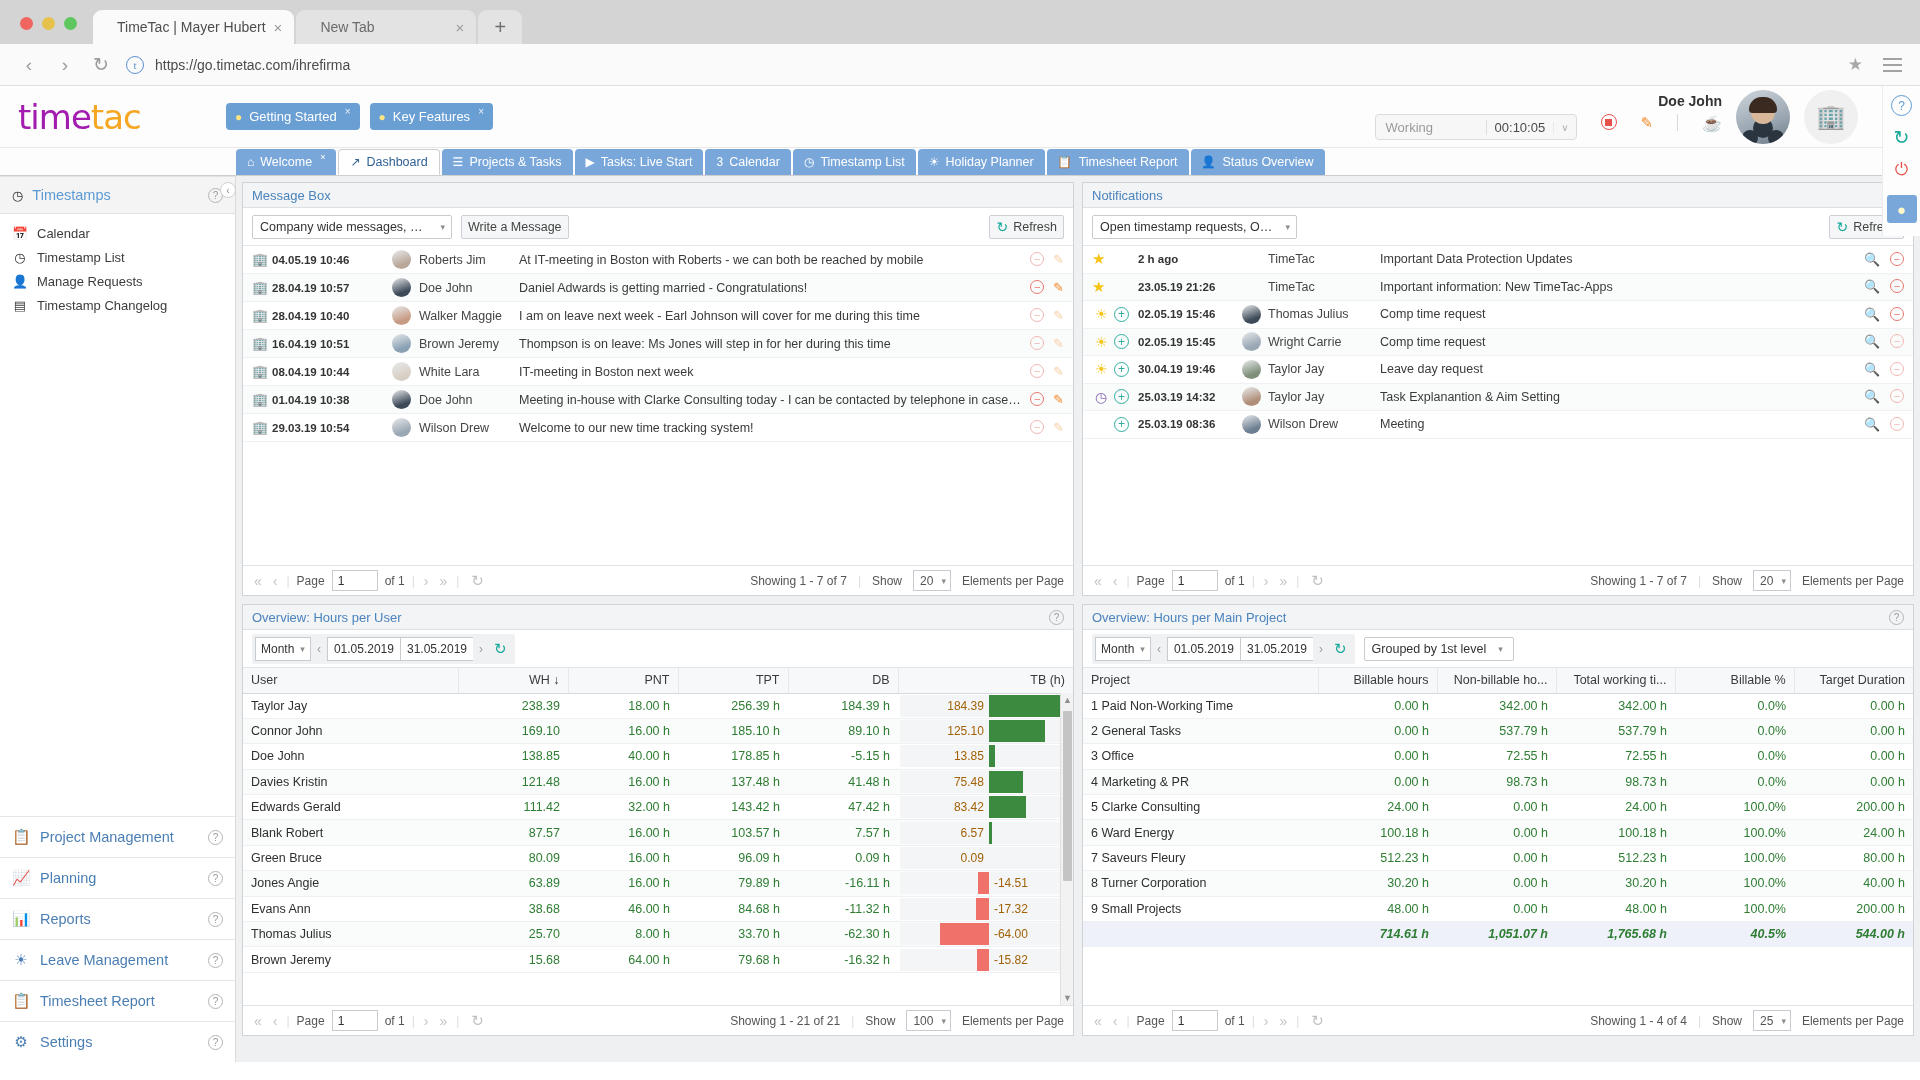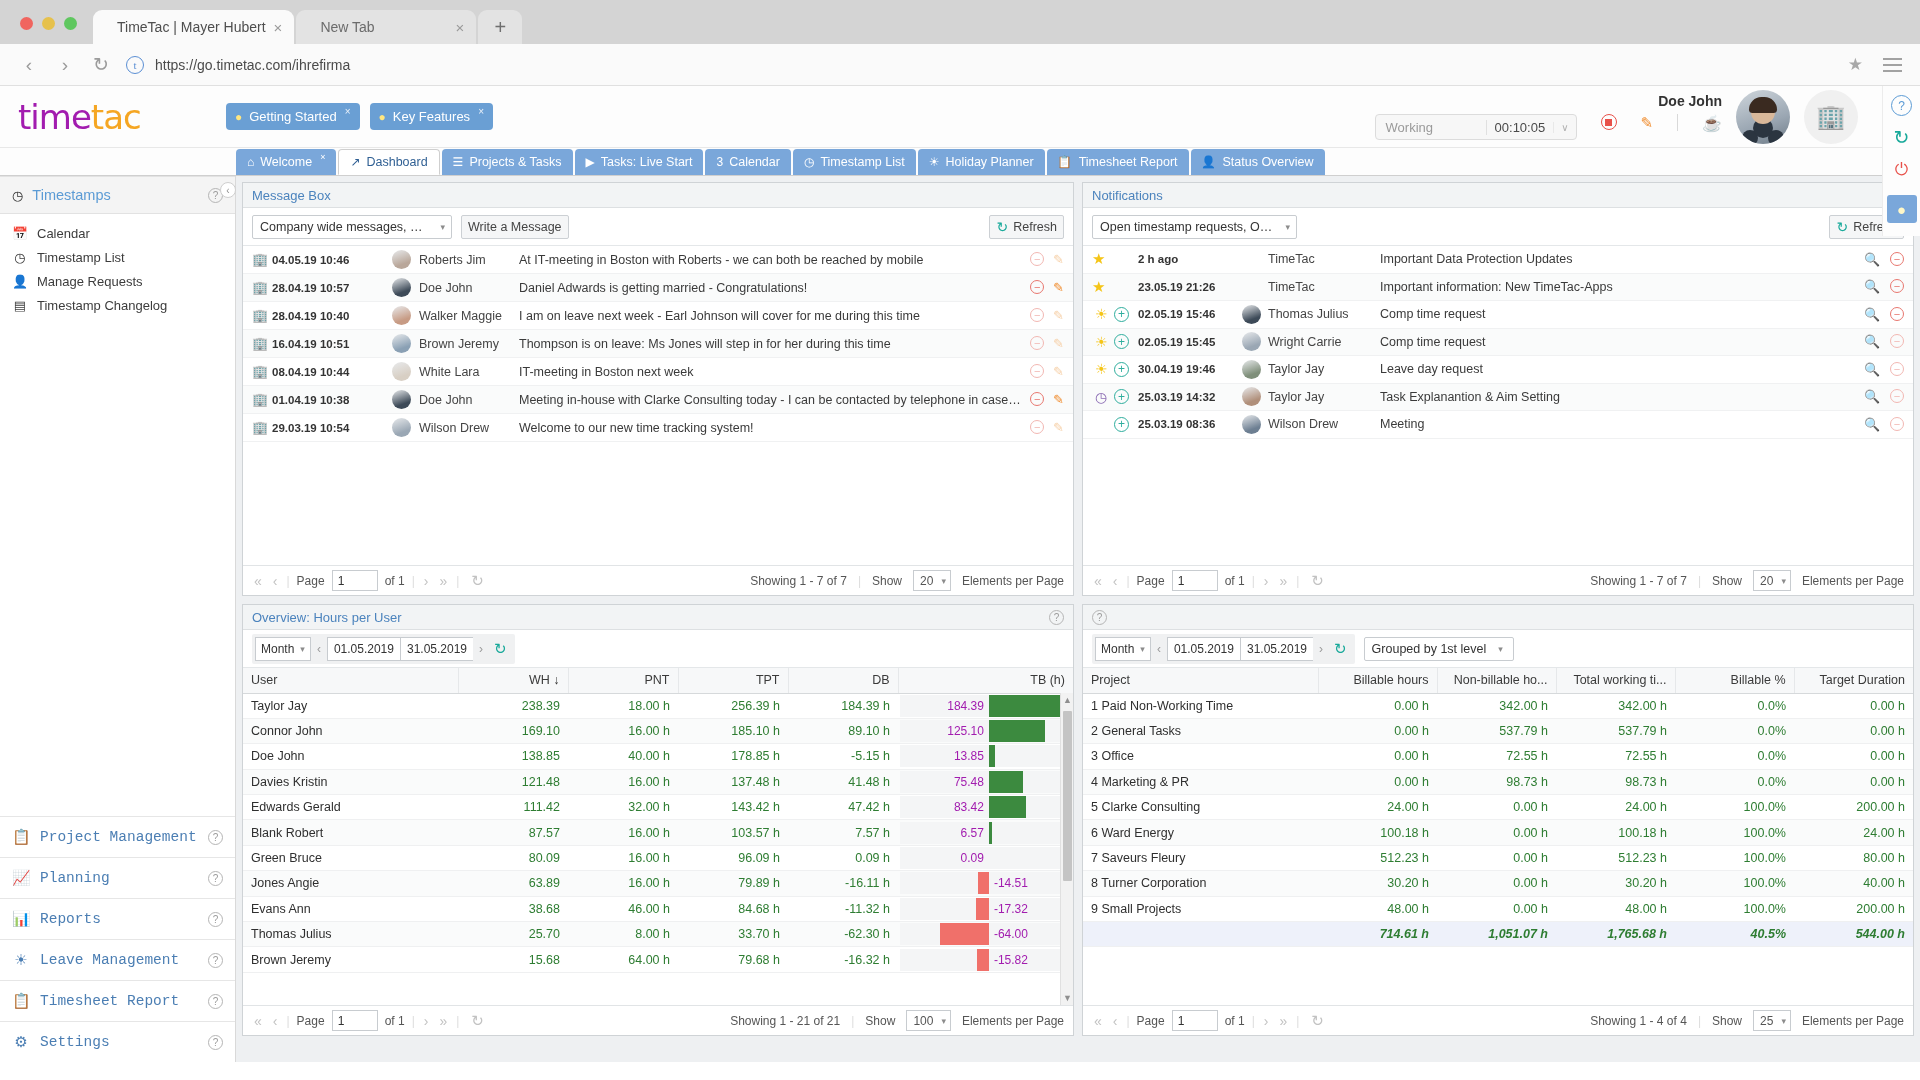--- a/index.html
+++ b/index.html
@@ -138,21 +138,21 @@
   .qmark { width: 15px; height: 15px; border-radius: 50%; border: 1px solid #b5b5b5; color: #9b9b9b;
            font-size: 10px; display: flex; align-items: center; justify-content: center; flex: none; }
   .side-item { height: 24px; display: flex; align-items: center; gap: 9px; padding: 0 12px; color: #3c3c3c; font-size: 13px; }
   .side-item .sic { width: 16px; text-align: center; font-size: 13px; }
   .side-bottom { position: absolute; bottom: 0; left: 0; right: 0; }
   .side-nav {
     height: 41px; display: flex; align-items: center; gap: 10px; padding: 0 12px;
     border-top: 1px solid #e6e6e6; color: #4b7eb3; font-size: 14.5px;
   }
   .side-nav .sic { width: 18px; text-align: center; font-size: 15px; }
-  .side-nav .nlbl { flex: 1; font-family: Liberation Mono, monospace; }
+  .side-nav .nlbl { flex: 1; }
   .collapse-tab {
     position: absolute; right: -1px; top: 6px; width: 16px; height: 16px; border-radius: 50%;
     background: #fff; border: 1px solid #cfcfcf; color: #8f8f8f; font-size: 10px;
     display: flex; align-items: center; justify-content: center; z-index: 5;
   }
 
   .content { flex: 1; background: #eef0f2; padding: 6px; display: flex; gap: 8px; }
   .col { flex: 1; display: flex; flex-direction: column; gap: 8px; min-width: 0; }
 
   .panel { background: #fff; border: 1px solid #cfd3d6; display: flex; flex-direction: column; min-width: 0; }
@@ -250,21 +250,21 @@
   table.dt td.l { text-align: left; color: #2f2f2f; }
   table.dt tr:nth-child(even) td { background: #fafbfb; }
   .neg { color: #e0524b; }
   .totrow td { background: #eef1fa !important; font-weight: bold; font-style: italic; border-top: 1px solid #d6d9db; }
 
   
   .tbcell { padding: 0 !important; position: relative; }
   .tbbox { display: flex; align-items: center; height: 22px; background: #f4f5f6; margin: 1px 2px; position: relative; }
   .tb-left { width: 52%; display: flex; justify-content: flex-end; align-items: center; position: relative; }
   .tb-right { width: 48%; display: flex; justify-content: flex-start; align-items: center; position: relative; }
-  .tb-num { font-size: 12px; color: #a21caf; padding: 0 5px; }
+  .tb-num { font-size: 12px; color: #a16207; padding: 0 5px; }
   .bar-pos { height: 22px; background: #3c8a3f; }
   .bar-neg { height: 22px; background: #f0706a; }
   .vscroll { position: absolute; right: 0; top: 25px; bottom: 0; width: 13px; background: #f2f2f2; border-left: 1px solid #e0e0e0; }
   .vscroll .thumb { position: absolute; top: 18px; left: 2px; width: 9px; height: 170px; background: #c4c4c4; border-radius: 1px; }
   .vscroll .ar { position: absolute; left: 2px; color: #8f8f8f; font-size: 9px; }
   .vscroll .ar.t { top: 2px; }
   .vscroll .ar.b { bottom: 2px; }
 </style>
 </head>
 <body>
@@ -969,20 +969,21 @@
      <span class="pg-sep">|</span>
      <span>Show</span>
      <span class="pg-sel">20<span class="sc">▾</span></span>
      <span>Elements per Page</span>
    </span>
           </div>
       </div>
 
       <div class="panel bot">
         <div class="panel-hdr">
+          <span class="ptitle">Overview: Hours per Main Project</span>
           <span class="qmark">?</span>
         </div>
         <div class="panel-toolbar">
           <div class="daterange">
             <div class="dr-sel" style="padding:0 5px;">
               <span>Month</span>
               <span class="sc" style="padding-left:6px;color:#8c8c8c;font-size:9px;">▾</span>
             </div>
             <span class="dr-arrow">‹</span>
             <span class="dr-date">01.05.2019</span>

